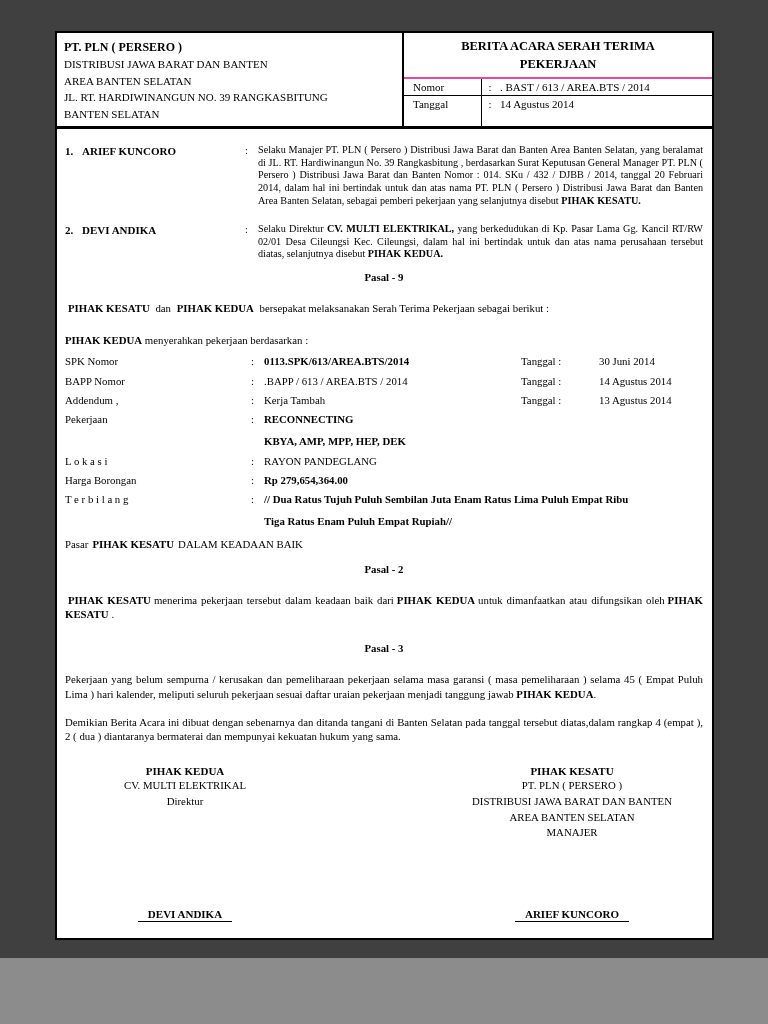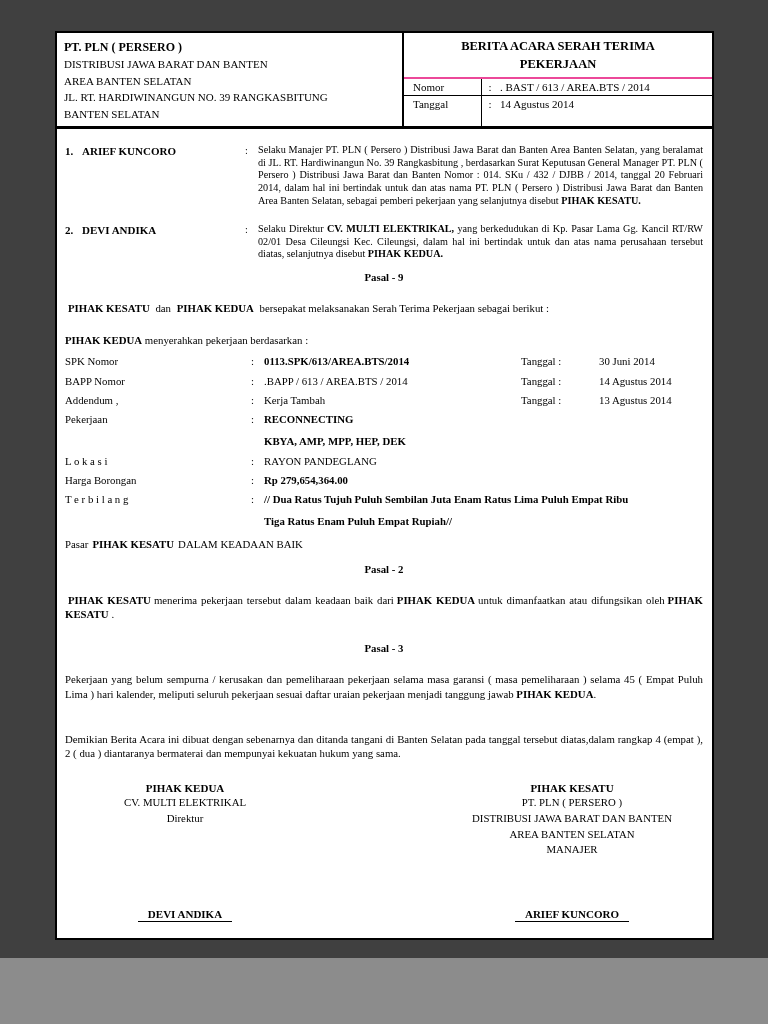--- a/index.html
+++ b/index.html
@@ -42,21 +42,21 @@
   .p1line{margin-bottom:7px;}
   .drow{display:grid;grid-template-columns:186px 13px 1fr;margin-bottom:5px;}
   .dval{display:flex;}
   .dval .v{flex:1;}
   .tgl-l{width:78px;}
   .tgl-v{width:104px;}
   .cont2{margin-top:3px;}
   .kepada{margin:3px 0 2px;}
   .kepada .b{margin:0 4px;}
   .pline .b{margin:0 3px;}
-  .closing{margin-top:20px;font-family:Liberation Serif, serif;}
+  .closing{margin-top:3px;font-family:Liberation Serif, serif;}
   
   .sig-row{display:flex;justify-content:space-between;margin-top:10px;}
   .sig-left{width:240px;text-align:center;}
   .sig-right{width:262px;text-align:center;}
   .sig-title{font-weight:bold;font-size:11px;}
   .sig-line{line-height:1.45;}
   .names-row{display:flex;justify-content:space-between;margin-top:auto;margin-bottom:16px;}
   .name-left{width:240px;text-align:center;}
   .name-right{width:262px;text-align:center;}
   .name{font-weight:bold;font-size:11px;border-bottom:1.5px solid #000;padding:0 10px 1px;}

